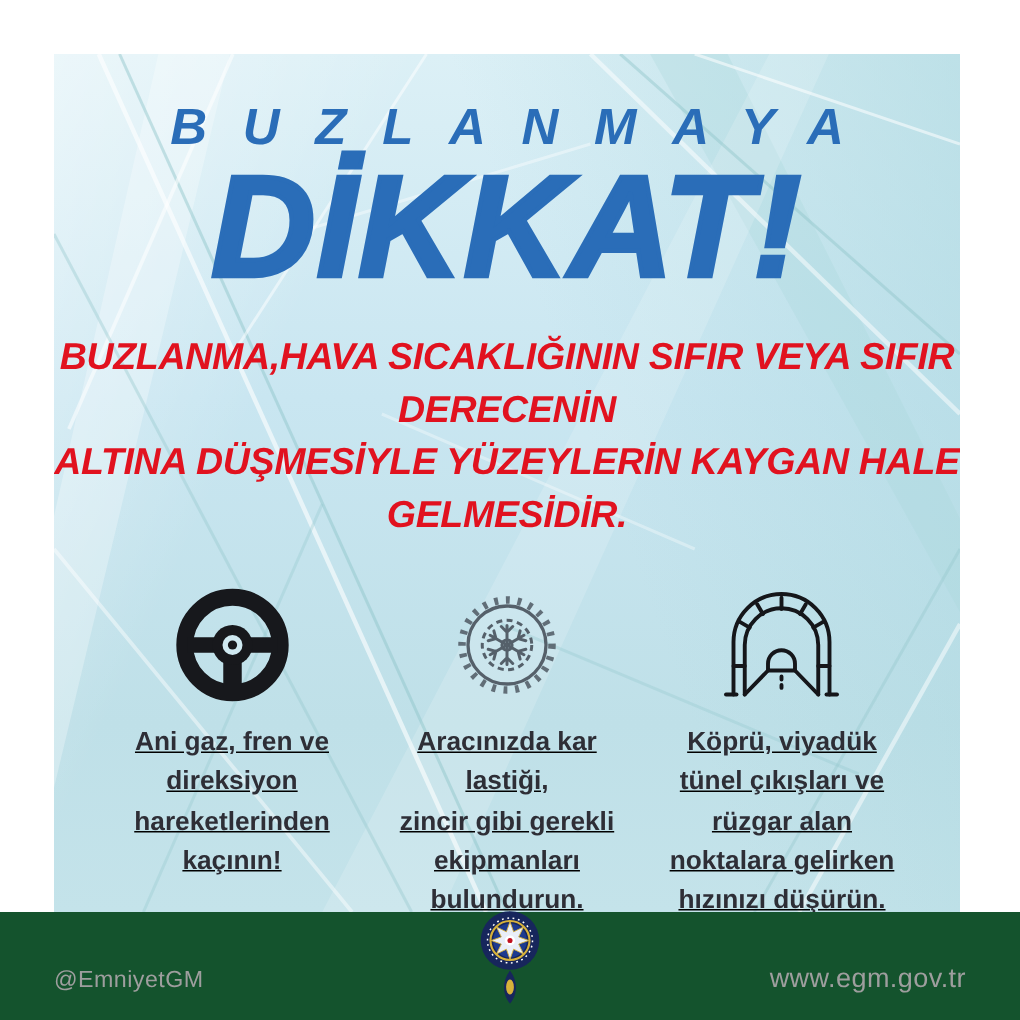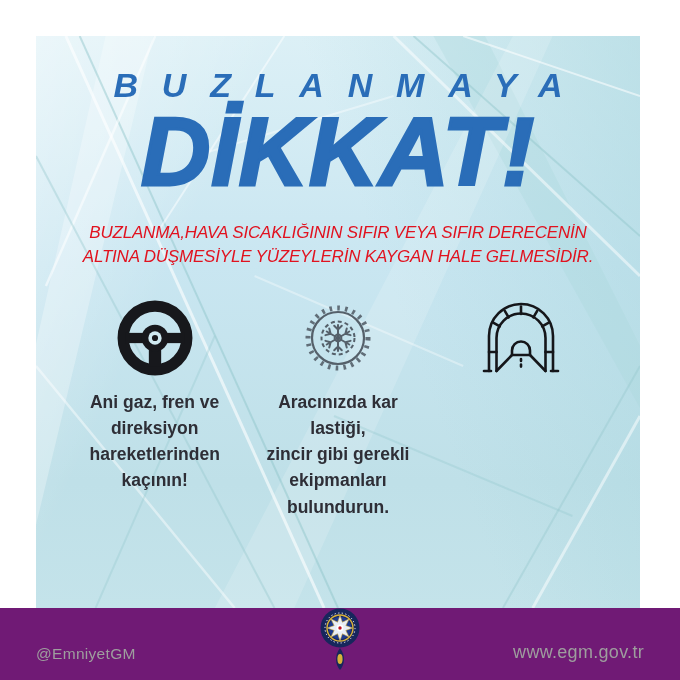--- a/index.html
+++ b/index.html
@@ -56,35 +56,36 @@
     font-weight:bold;
     color:#2f77bb;
     font-size:25px;
     letter-spacing:2.5px;
     word-spacing:18px;
     margin-top:28px;
     white-space:nowrap;
   }
   .warning {
     color:#e1121f;
-    font-weight:normal;
-    font-style:italic;
-    font-size:17px;
+    font-weight:bold;
+    font-style:italic;
+    font-size:25px;
     line-height:1.4;
     margin-top:22px;
     white-space:pre-line;
     letter-spacing:-0.2px;
   }
 
   
   .columns {
     display:flex;
     justify-content:space-between;
     margin-top:26px;
     padding:0 27px;
+    text-decoration:underline;
   }
   .col { flex:1 1 0; text-align:center; padding:0 4px; }
   .icon-wrap {
     height:86px;
     display:flex;
     align-items:center;
     justify-content:center;
   }
   .tip-text {
     margin-top:8px;
@@ -93,21 +94,21 @@
     font-weight:bold;
     line-height:1.5;
     white-space:pre-line;
   }
 
   
   .footer {
     position:absolute;
     left:0; right:0; bottom:0;
     height:72px;
-    background:#701a75;
+    background:#14532d;
   }
   .footer .handle {
     position:absolute; left:36px; bottom:17px;
     color:#9e9e9e; font-size:15.5px; letter-spacing:0.3px;
   }
   .footer .website {
     position:absolute; right:36px; bottom:17px;
     color:#9e9e9e; font-size:18px; letter-spacing:0.3px;
   }
   .footer .emblem {
@@ -219,20 +220,25 @@
               <line x1="10" y1="52" x2="17.5" y2="52"></line>
               <line x1="66.5" y1="52" x2="74" y2="52"></line>
               <path d="M33 55 V50.5 A9 9 0 0 1 51 50.5 V55 Z"></path>
               <path d="M17.5 71 L33 55 M66.5 71 L51 55"></path>
               <line x1="42" y1="59" x2="42" y2="70" stroke-dasharray="2 3.6"></line>
               <line x1="5" y1="71" x2="12" y2="71"></line>
               <line x1="72" y1="71" x2="79" y2="71"></line>
             </g>
           </svg>
         </div>
+        <div class="tip-text">Köprü, viyadük
+tünel çıkışları ve
+rüzgar alan
+noktalara gelirken
+hızınızı düşürün.</div>
       </div>
 
     </div>
   </div>
 </div>
 
 <div class="footer">
   <span class="handle">@EmniyetGM</span>
 
   <span class="emblem">

